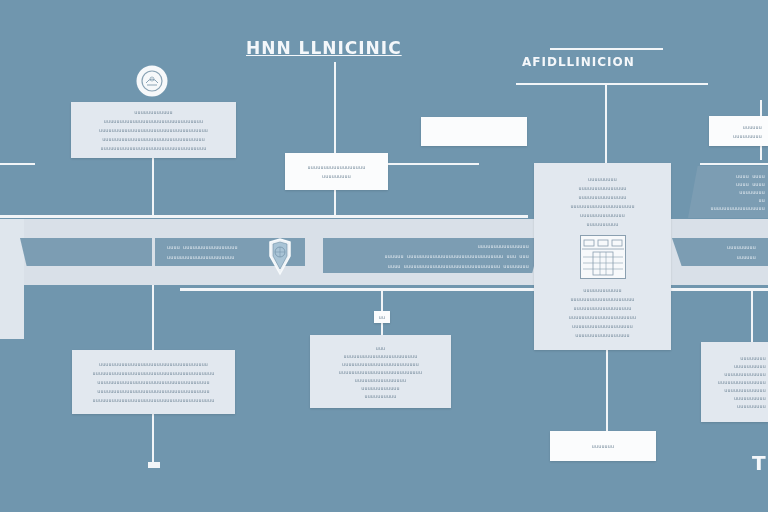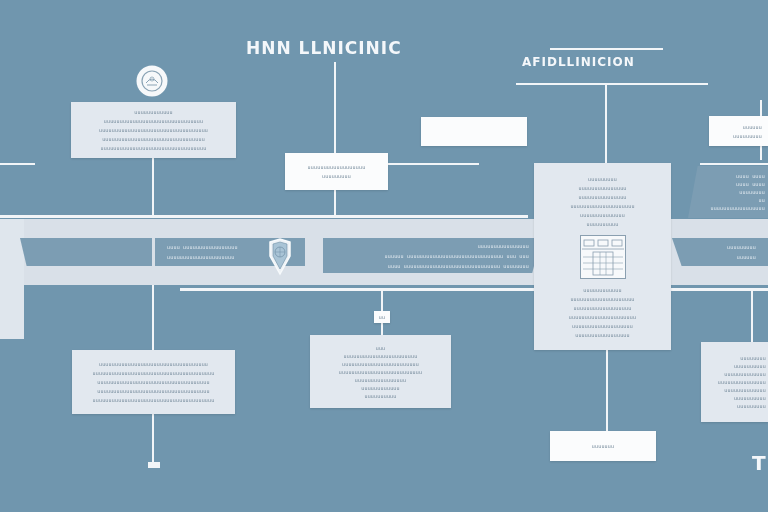--- a/index.html
+++ b/index.html
@@ -67,21 +67,21 @@
   <div class="txt">uuuuuu</div>
 </div>
 
 <div class="line" style="left:152px; top:285px; width:2px; height:65px;"></div>
 <div class="line" style="left:152px; top:414px; width:2px; height:54px;"></div>
 <div class="line" style="left:148px; top:462px; width:12px; height:6px;"></div>
 <div class="line" style="left:381px; top:291px; width:2px; height:45px;"></div>
 <div class="line" style="left:606px; top:350px; width:2px; height:82px;"></div>
 <div class="line" style="left:751px; top:291px; width:2px; height:52px;"></div>
 
-<div class="title" style="left:246px; top:38px; font-size:17px;">HNN LLNICINIC</div>
+<div class="title" style="left:246px; top:38px; font-size:17px;text-decoration:underline;">HNN LLNICINIC</div>
 <div class="title" style="left:522px; top:55px; font-size:12px;">AFIDLLINICION</div>
 
 <div class="icon" style="left:136px; top:65px; width:32px; height:32px;">
   <svg width="32" height="32" viewBox="0 0 32 32">
     <circle cx="16" cy="16" r="15.5" fill="#f6f8fa"></circle>
     <circle cx="16" cy="16" r="10" fill="none" stroke="#8aa3b5" stroke-width="1.2"></circle>
     <path d="M10 18 Q16 10 22 18" fill="none" stroke="#8aa3b5" stroke-width="1"></path>
     <path d="M11 20 L21 20" stroke="#8aa3b5" stroke-width="1"></path>
     <circle cx="16" cy="14" r="2" fill="none" stroke="#8aa3b5" stroke-width="0.8"></circle>
   </svg>

